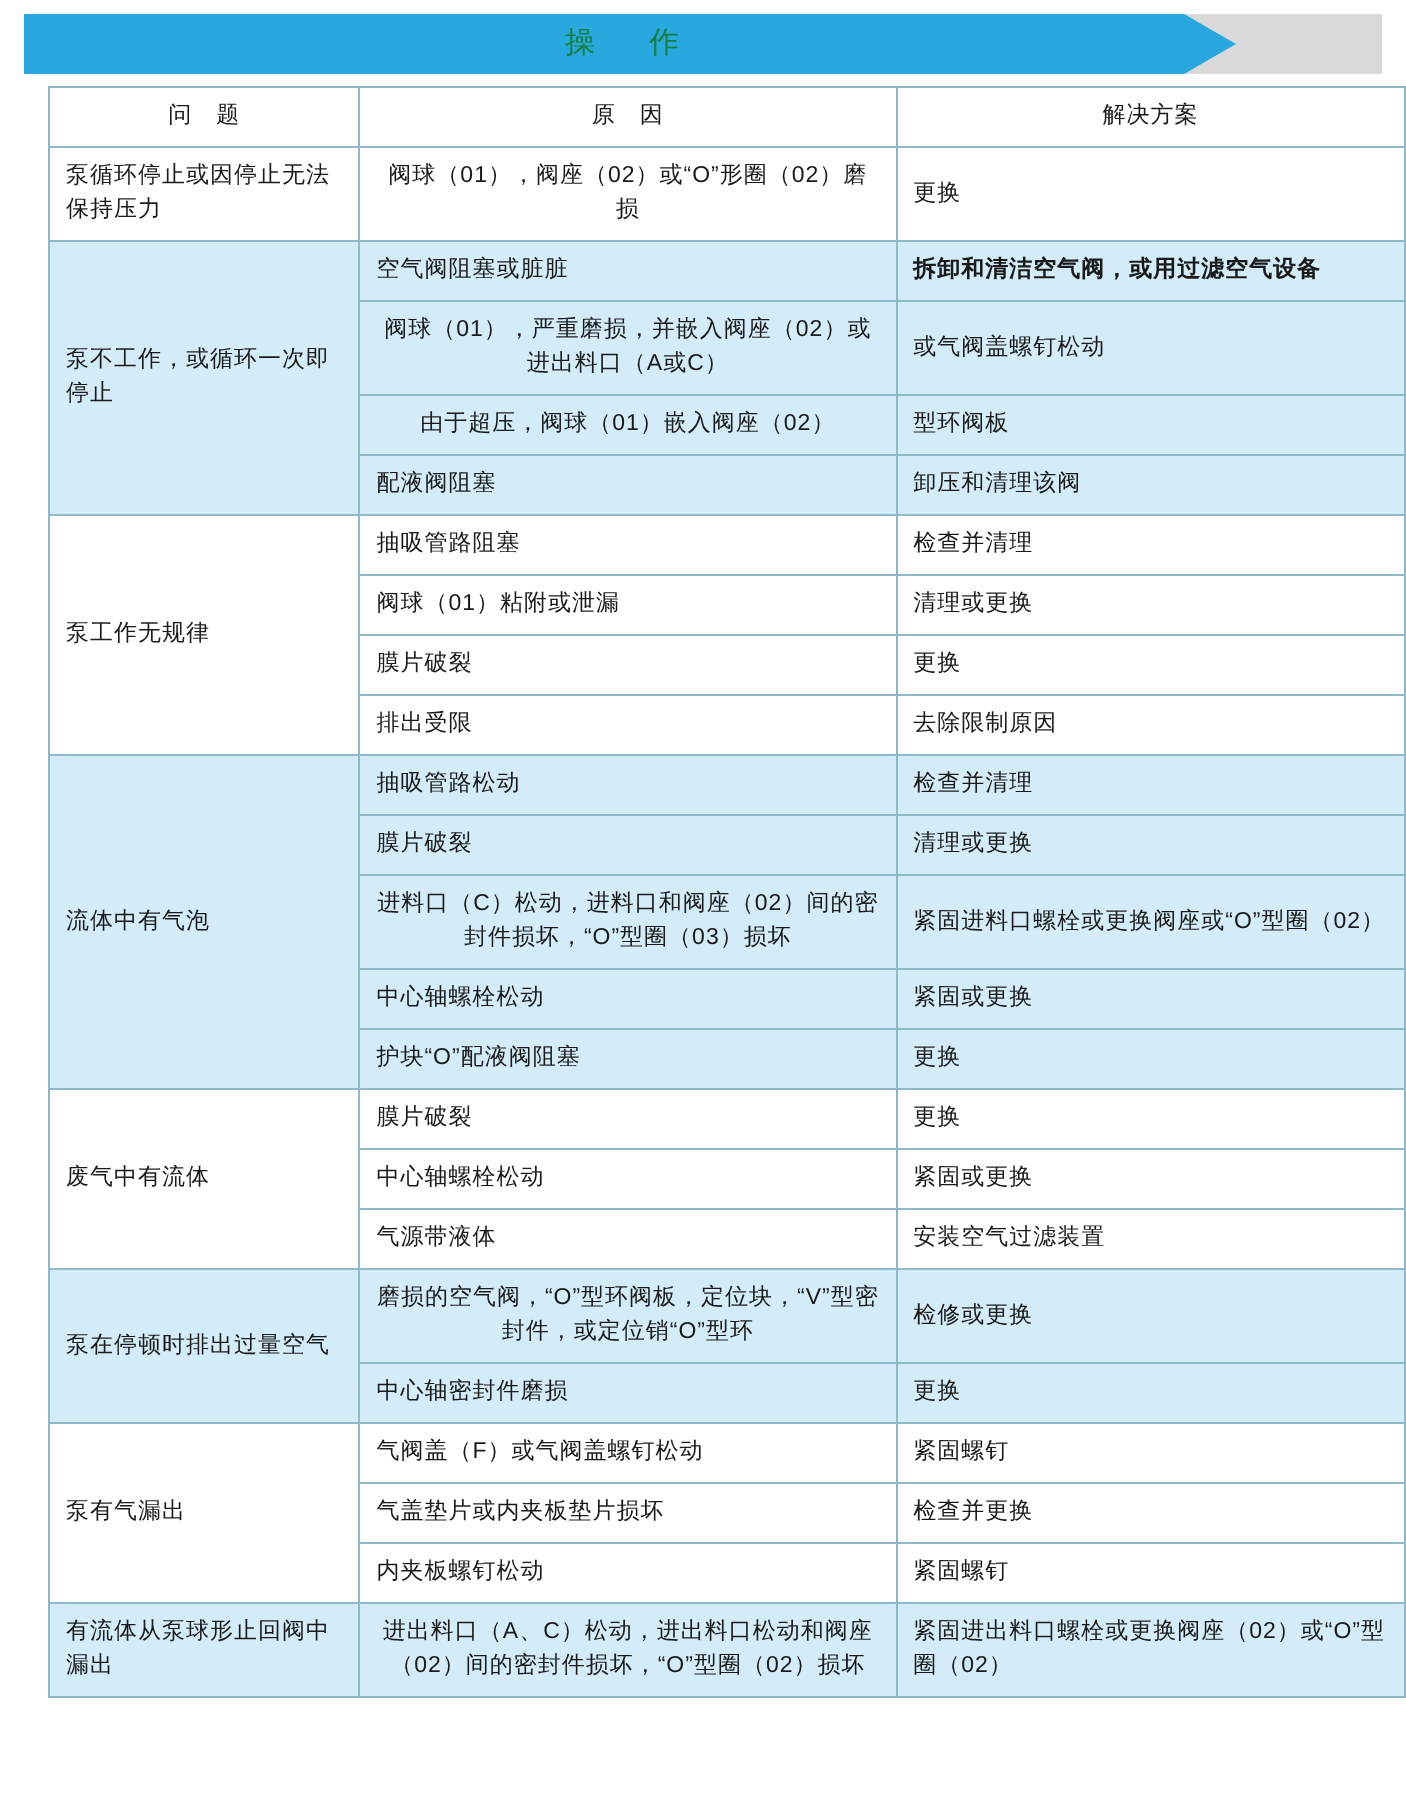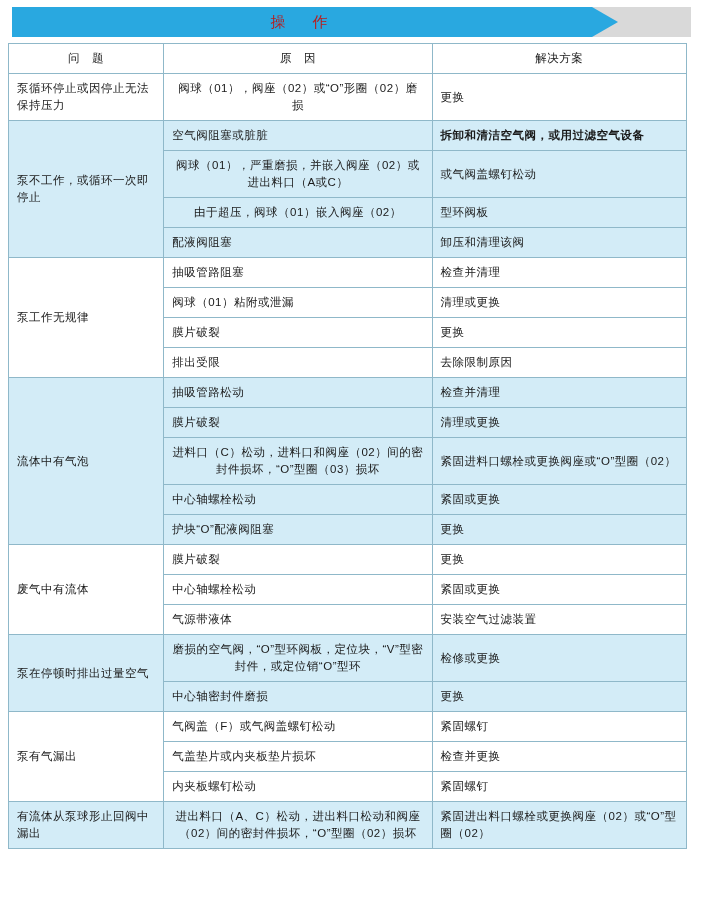--- a/index.html
+++ b/index.html
@@ -39,36 +39,36 @@
     left: 580px;
     top: 0;
     width: 0;
     height: 0;
     border-top: 15px solid transparent;
     border-bottom: 15px solid transparent;
     border-left: 26px solid #29a8e0;
   }
   .banner-title {
     position: absolute;
-    left: 0;
+    left: 12px;
     top: 0;
     width: 580px;
     height: 30px;
     line-height: 30px;
     text-align: center;
-    color: #b91c1c;
+    color: #15803d;
     font-size: 15px;
     letter-spacing: 6px;
     font-weight: normal;
   }
   
   table.tbl {
     border-collapse: collapse;
     width: 679px;
-    margin: 0 12px 10px 8px;
+    margin: 0 12px 10px 24px;
     table-layout: fixed;
   }
   table.tbl td, table.tbl th {
     border: 1px solid #8fb8c9;
     font-size: 11.5px;
     line-height: 17px;
     padding: 6px 8px;
     vertical-align: middle;
     font-weight: normal;
     letter-spacing: 0.5px;

